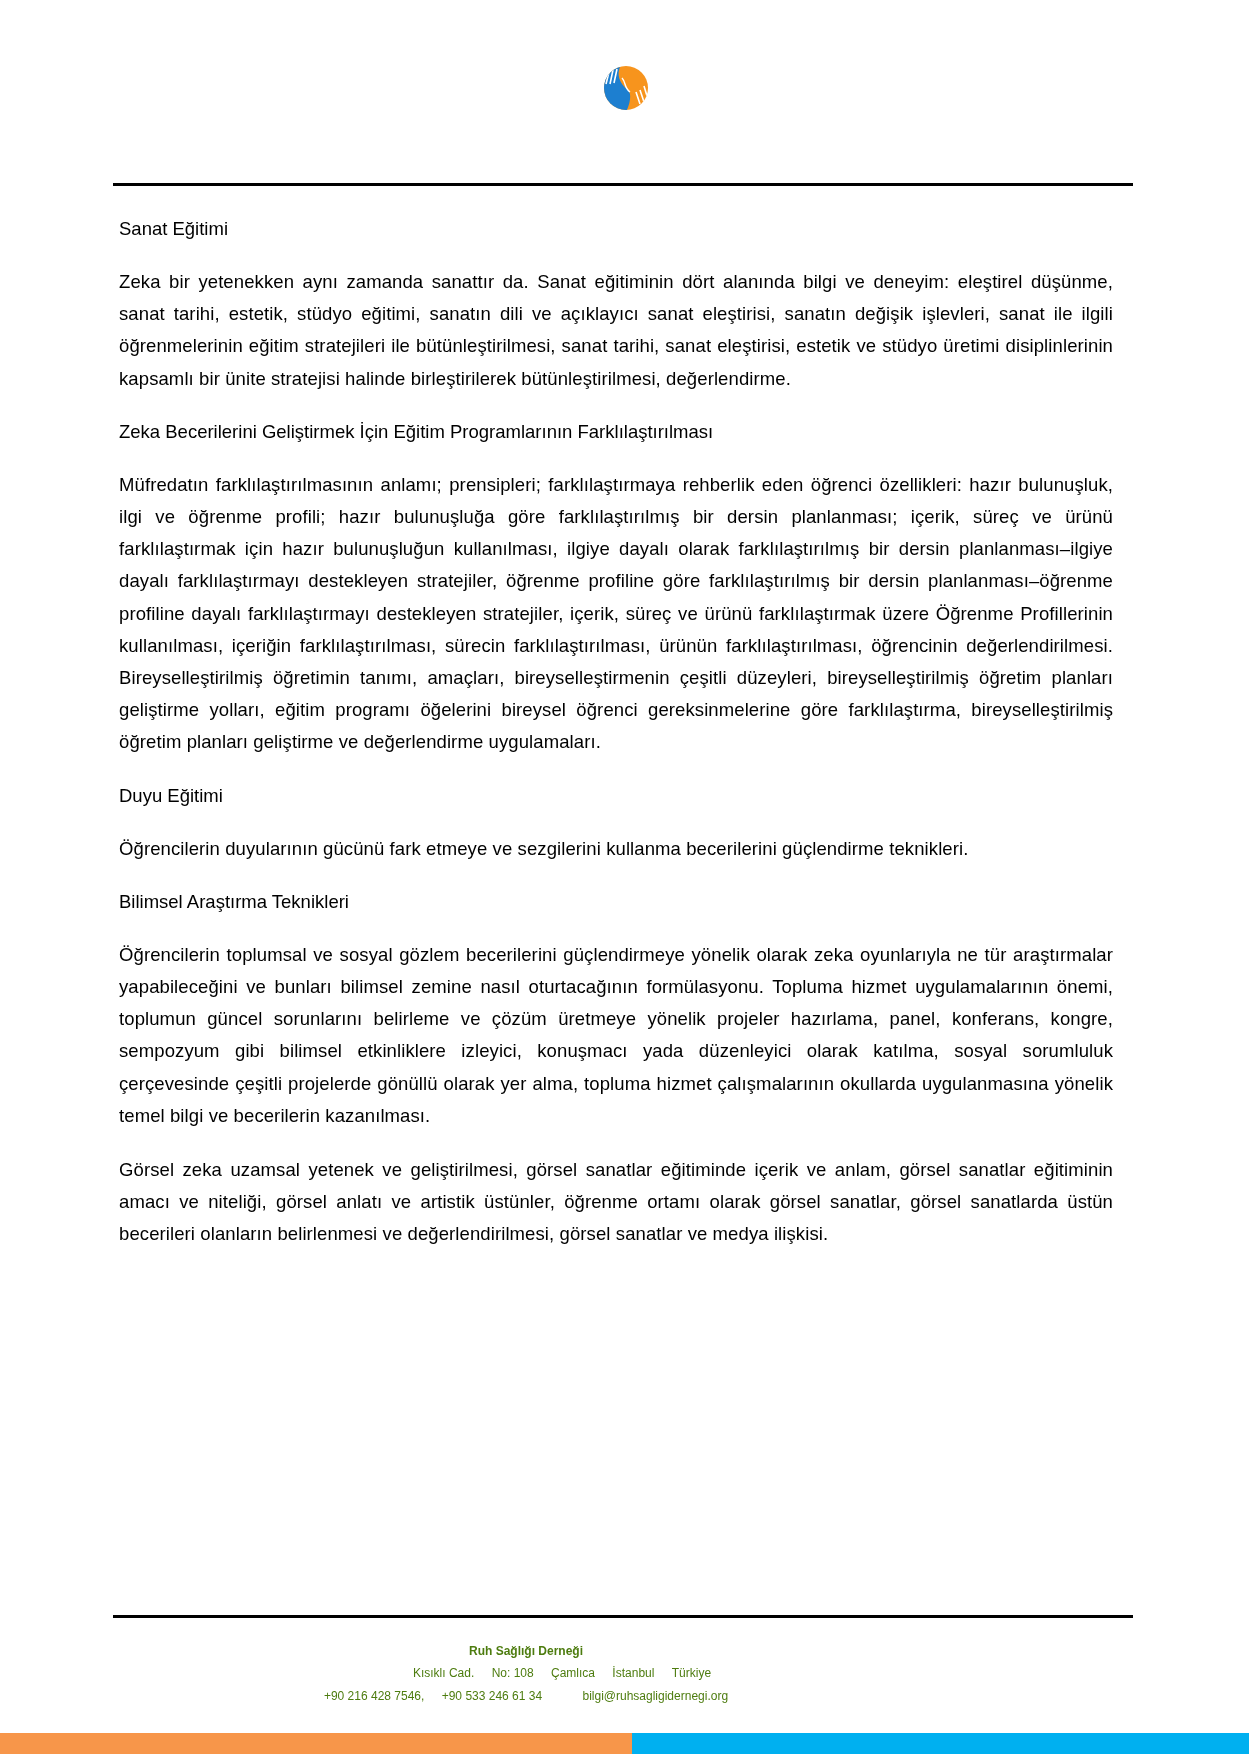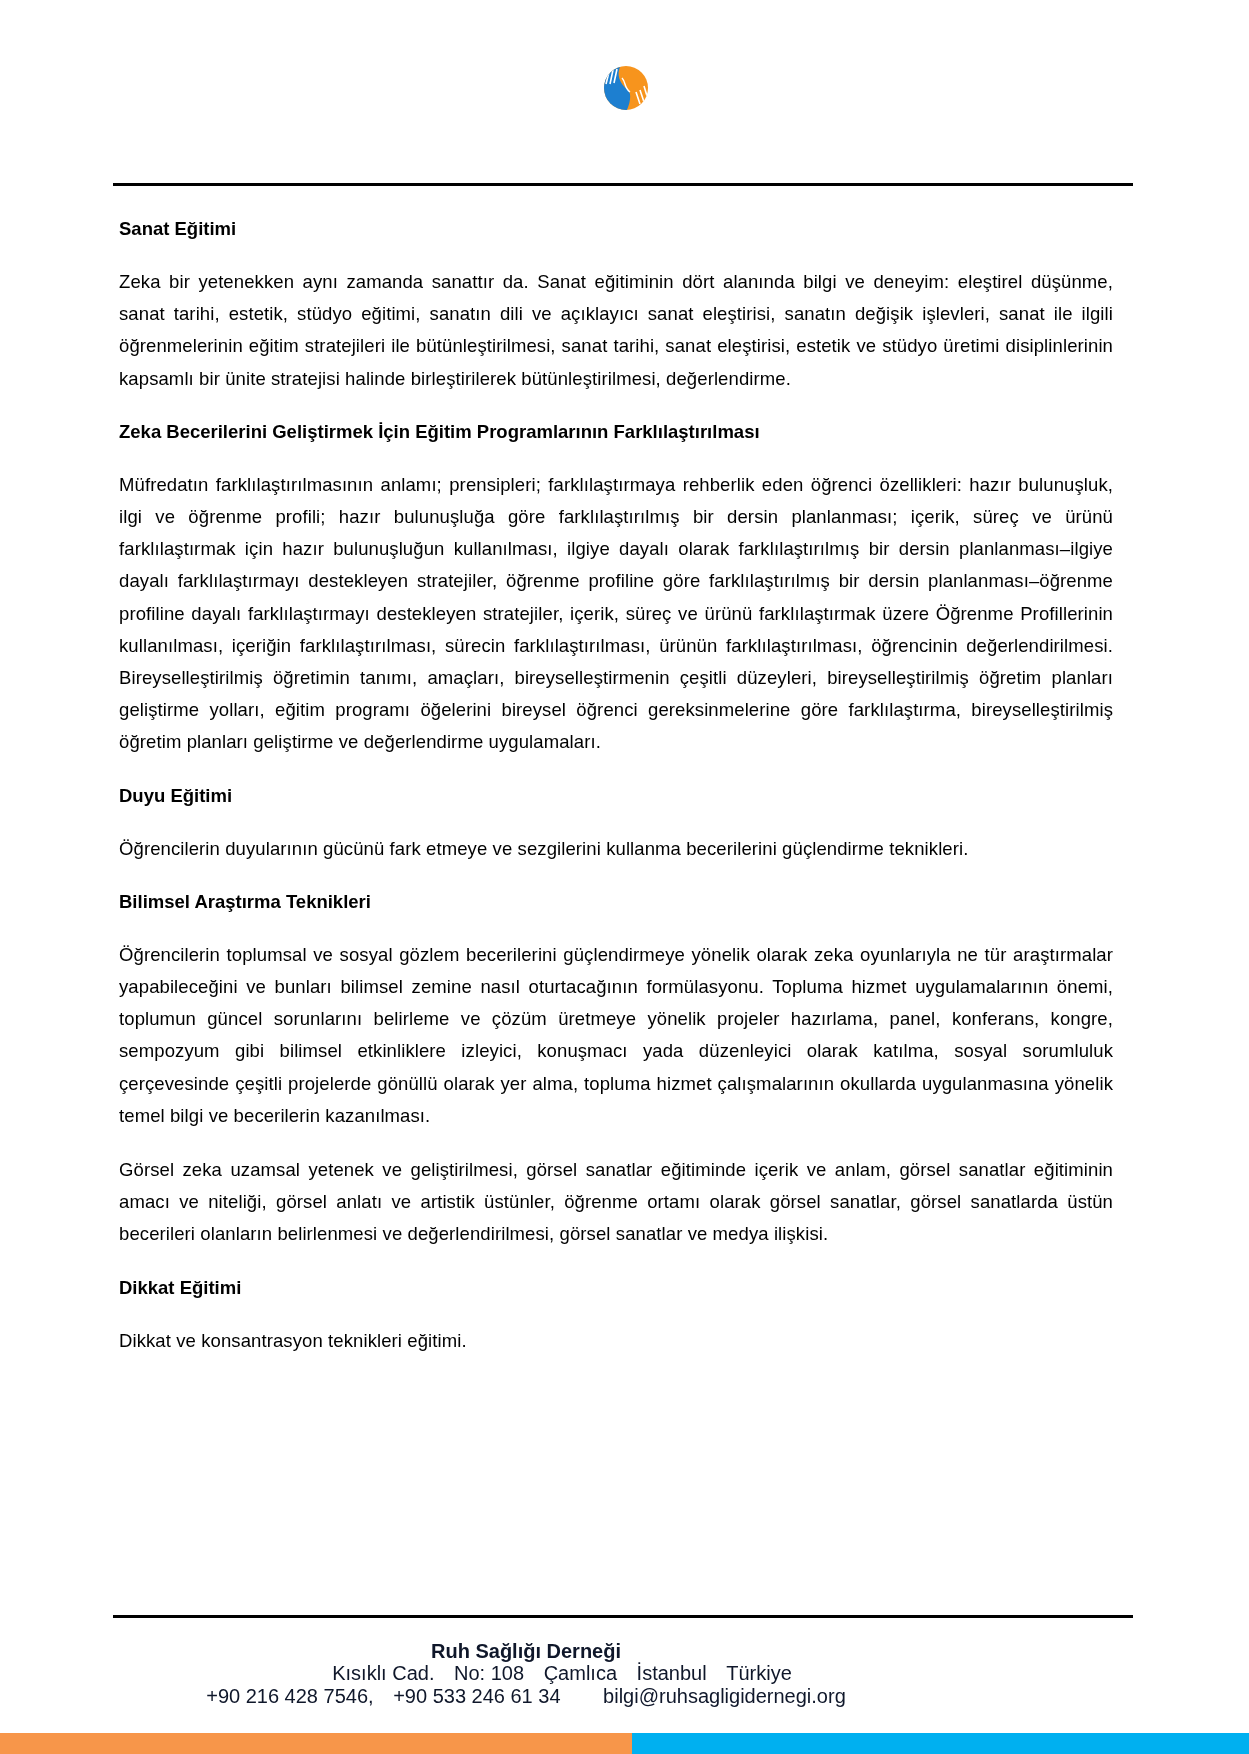--- a/index.html
+++ b/index.html
@@ -15,30 +15,30 @@
       font-size: 19px; color: #7a7a7a; letter-spacing: 0.5px;
     }
     .rule { position: absolute; left: 113px; width: 1020px; height: 3px; background: #000; }
     .rule.top { top: 183px; }
     .rule.bottom { top: 1615px; }
 
     .content {
       position: absolute; left: 119px; top: 214px; width: 1010px;
     }
     .section-title {
-      font-weight: bold; font-size: 18.5px; line-height: 30px; margin: 0 0 22px 0;
+      font-weight: normal; font-size: 18.5px; line-height: 30px; margin: 0 0 22px 0;
     }
     .section-body {
       font-size: 18.5px; line-height: 32.2px; text-align: justify; margin: 0 16px 22px 0;
       letter-spacing: 0.1px;
     }
 
     .footer-text {
       position: absolute; left: 0; width: 1052px; text-align: center;
-      color: #0f172a; font-size: 20px; line-height: 22px;
+      color: #4d7c0f; font-size: 12px; line-height: 22px;
     }
     .footer-org { top: 1640px; font-weight: bold; }
     .footer-addr { top: 1662px; padding-left: 36px; }
     .footer-contact { top: 1685px; }
     .footer-addr span, .footer-contact span { margin: 0 7px; }
 
     .bar { position: absolute; top: 1733px; height: 21px; }
     .bar.orange { left: 0; width: 632px; background: #f7964a; }
     .bar.blue { left: 632px; width: 617px; background: #00b0f0; }
   </style>
@@ -76,24 +76,20 @@
     <div class="section-title">Duyu Eğitimi</div>
     <div class="section-body">Öğrencilerin duyularının gücünü fark etmeye ve sezgilerini kullanma becerilerini güçlendirme teknikleri.</div>
   </div>
   <div>
     <div class="section-title">Bilimsel Araştırma Teknikleri</div>
     <div class="section-body">Öğrencilerin toplumsal ve sosyal gözlem becerilerini güçlendirmeye yönelik olarak zeka oyunlarıyla ne tür araştırmalar yapabileceğini ve bunları bilimsel zemine nasıl oturtacağının formülasyonu. Topluma hizmet uygulamalarının önemi, toplumun güncel sorunlarını belirleme ve çözüm üretmeye yönelik projeler hazırlama, panel, konferans, kongre, sempozyum gibi bilimsel etkinliklere izleyici, konuşmacı yada düzenleyici olarak katılma, sosyal sorumluluk çerçevesinde çeşitli projelerde gönüllü olarak yer alma, topluma hizmet çalışmalarının okullarda uygulanmasına yönelik temel bilgi ve becerilerin kazanılması.</div>
   </div>
   <div>
     <div class="section-body">Görsel zeka uzamsal yetenek ve geliştirilmesi, görsel sanatlar eğitiminde içerik ve anlam, görsel sanatlar eğitiminin amacı ve niteliği, görsel anlatı ve artistik üstünler, öğrenme ortamı olarak görsel sanatlar, görsel sanatlarda üstün becerileri olanların belirlenmesi ve değerlendirilmesi, görsel sanatlar ve medya ilişkisi.</div>
   </div>
-  <div>
-    <div class="section-title">Dikkat Eğitimi</div>
-    <div class="section-body">Dikkat ve konsantrasyon teknikleri eğitimi.</div>
-  </div>
 </div>
 
 <div class="rule bottom"></div>
 
 <div class="footer-text footer-org">Ruh Sağlığı Derneği</div>
 <div class="footer-text footer-addr">
   <span>Kısıklı Cad.</span>
   <span>No: 108</span>
   <span>Çamlıca</span>
   <span>İstanbul</span>

